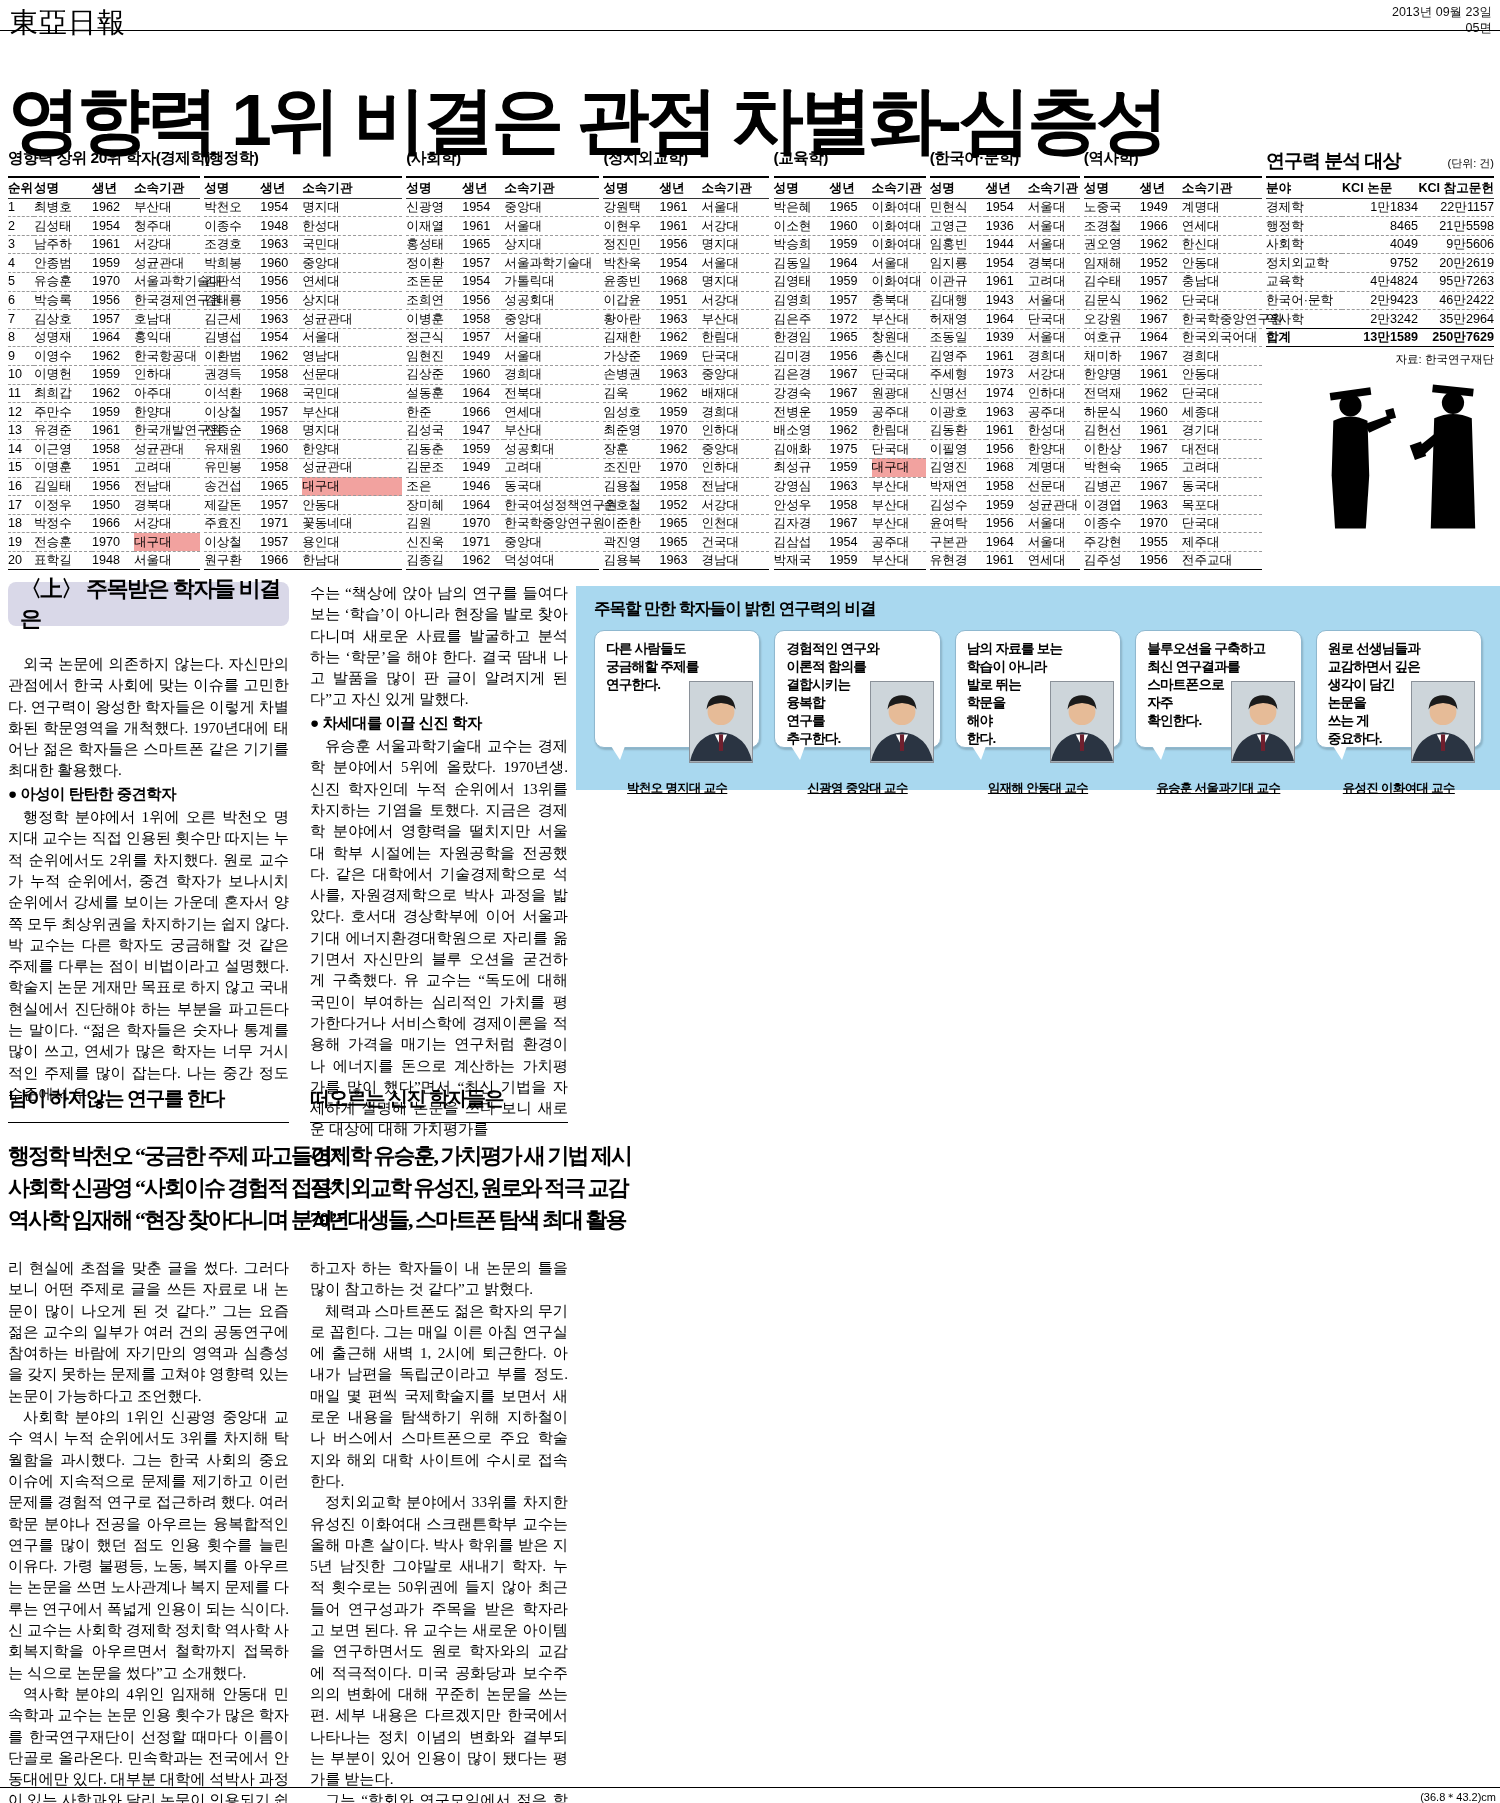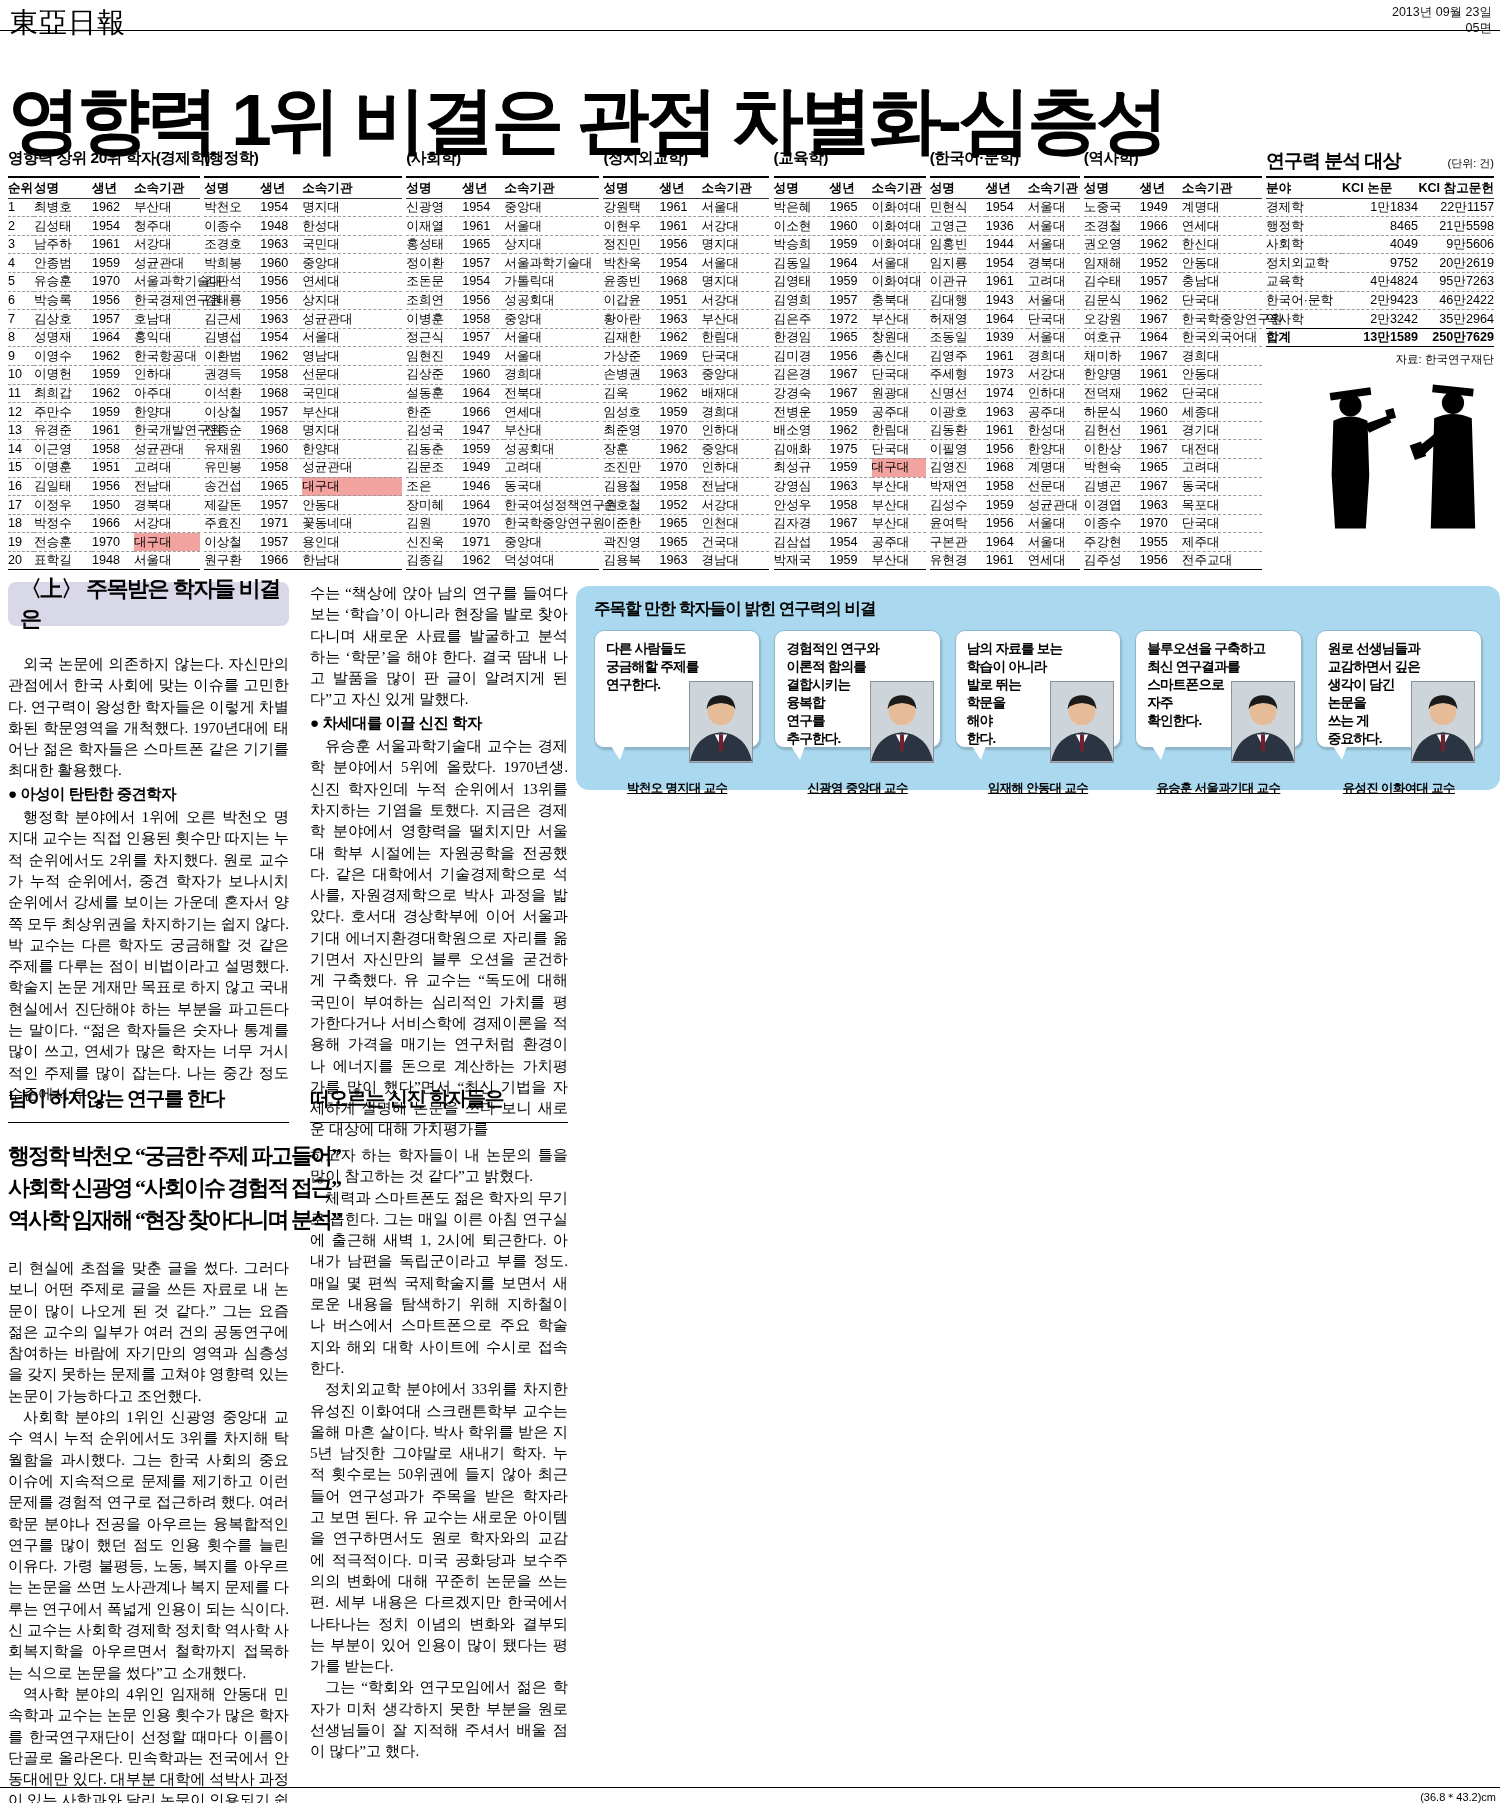--- a/index.html
+++ b/index.html
@@ -51,21 +51,21 @@
           font-size:22px;font-weight:bold;letter-spacing:-1.5px;border-radius:8px;}
   .col{font-family:"Liberation Serif",serif;font-size:15.2px;line-height:21.3px;text-align:justify;}
   .col p{margin:0;}
   .col-left{position:absolute;left:8px;top:653px;width:281px;}
   .col-mid{position:absolute;left:310px;top:582px;width:258px;}
   .body-p.ind{text-indent:15px;}
   .body-h{font-family:"Liberation Sans",sans-serif;font-size:15.3px;font-weight:bold;margin:2px 0;text-align:left;letter-spacing:-0.5px;}
 
   
   .bluebox{position:absolute;left:576px;top:586px;width:924px;height:204px;box-sizing:border-box;
-           background:var(--blue,#a9d8ef);border-radius:13px;padding:12px 18px;}
+           background:var(--blue,#a9d8ef);border-radius:0;padding:12px 18px;}
   .bb-title{font-size:16.5px;font-weight:bold;letter-spacing:-1px;}
   .cards{display:flex;gap:14px;margin-top:10px;}
   .card{position:relative;flex:1;background:#fff;border:1px solid #8fb8cf;border-radius:10px;height:118px;
         padding:9px 4px 4px 11px;box-sizing:border-box;box-shadow:1px 2px 2px rgba(0,0,0,.18);}
   .quote{font-size:13.6px;font-weight:bold;line-height:1.32;white-space:pre-line;letter-spacing:-0.8px;}
   .photo{position:absolute;right:6px;bottom:-16px;width:62px;height:80px;border:1px solid #8a9199;background:#cfd6dc;}
   .tail{position:absolute;left:16px;bottom:-13px;width:0;height:0;
         border-left:9px solid transparent;border-right:5px solid transparent;border-top:14px solid #fff;}
   .captions{display:flex;gap:14px;margin-top:32px;text-decoration:underline;}
   .caption{flex:1;font-size:12.3px;font-weight:bold;text-align:center;letter-spacing:-0.5px;white-space:nowrap;}
@@ -1133,20 +1133,25 @@
       </div>
     <div class="col bot-body">
         <p class="body-p">리 현실에 초점을 맞춘 글을 썼다. 그러다 보니 어떤 주제로 글을 쓰든 자료로 내 논문이 많이 나오게 된 것 같다.” 그는 요즘 젊은 교수의 일부가 여러 건의 공동연구에 참여하는 바람에 자기만의 영역과 심층성을 갖지 못하는 문제를 고쳐야 영향력 있는 논문이 가능하다고 조언했다.</p>
         <p class="body-p ind">사회학 분야의 1위인 신광영 중앙대 교수 역시 누적 순위에서도 3위를 차지해 탁월함을 과시했다. 그는 한국 사회의 중요 이슈에 지속적으로 문제를 제기하고 이런 문제를 경험적 연구로 접근하려 했다. 여러 학문 분야나 전공을 아우르는 융복합적인 연구를 많이 했던 점도 인용 횟수를 늘린 이유다. 가령 불평등, 노동, 복지를 아우르는 논문을 쓰면 노사관계나 복지 문제를 다루는 연구에서 폭넓게 인용이 되는 식이다. 신 교수는 사회학 경제학 정치학 역사학 사회복지학을 아우르면서 철학까지 접목하는 식으로 논문을 썼다”고 소개했다.</p>
         <p class="body-p ind">역사학 분야의 4위인 임재해 안동대 민속학과 교수는 논문 인용 횟수가 많은 학자를 한국연구재단이 선정할 때마다 이름이 단골로 올라온다. 민속학과는 전국에서 안동대에만 있다. 대부분 대학에 석박사 과정이 있는 사학과와 달리 논문이 인용되기 쉽지 않은 여건이다. 임 교</p>
       </div>
   </div>
 
   <div class="bot-right">
     <div class="sec-head">떠오르는 신진 학자들은</div>
+    <div class="deck">
+        <div class="deck-line">경제학 유승훈, 가치평가 새 기법 제시</div>
+        <div class="deck-line">정치외교학 유성진, 원로와 적극 교감</div>
+        <div class="deck-line">70년대생들, 스마트폰 탐색 최대 활용</div>
+      </div>
     <div class="col bot-body">
         <p class="body-p">하고자 하는 학자들이 내 논문의 틀을 많이 참고하는 것 같다”고 밝혔다.</p>
         <p class="body-p ind">체력과 스마트폰도 젊은 학자의 무기로 꼽힌다. 그는 매일 이른 아침 연구실에 출근해 새벽 1, 2시에 퇴근한다. 아내가 남편을 독립군이라고 부를 정도. 매일 몇 편씩 국제학술지를 보면서 새로운 내용을 탐색하기 위해 지하철이나 버스에서 스마트폰으로 주요 학술지와 해외 대학 사이트에 수시로 접속한다.</p>
         <p class="body-p ind">정치외교학 분야에서 33위를 차지한 유성진 이화여대 스크랜튼학부 교수는 올해 마흔 살이다. 박사 학위를 받은 지 5년 남짓한 그야말로 새내기 학자. 누적 횟수로는 50위권에 들지 않아 최근 들어 연구성과가 주목을 받은 학자라고 보면 된다. 유 교수는 새로운 아이템을 연구하면서도 원로 학자와의 교감에 적극적이다. 미국 공화당과 보수주의의 변화에 대해 꾸준히 논문을 쓰는 편. 세부 내용은 다르겠지만 한국에서 나타나는 정치 이념의 변화와 결부되는 부분이 있어 인용이 많이 됐다는 평가를 받는다.</p>
         <p class="body-p ind">그는 “학회와 연구모임에서 젊은 학자가 미처 생각하지 못한 부분을 원로 선생님들이 잘 지적해 주셔서 배울 점이 많다”고 했다.</p>
       </div>
 
   </div>
 
   <div class="foot-rule"></div>

